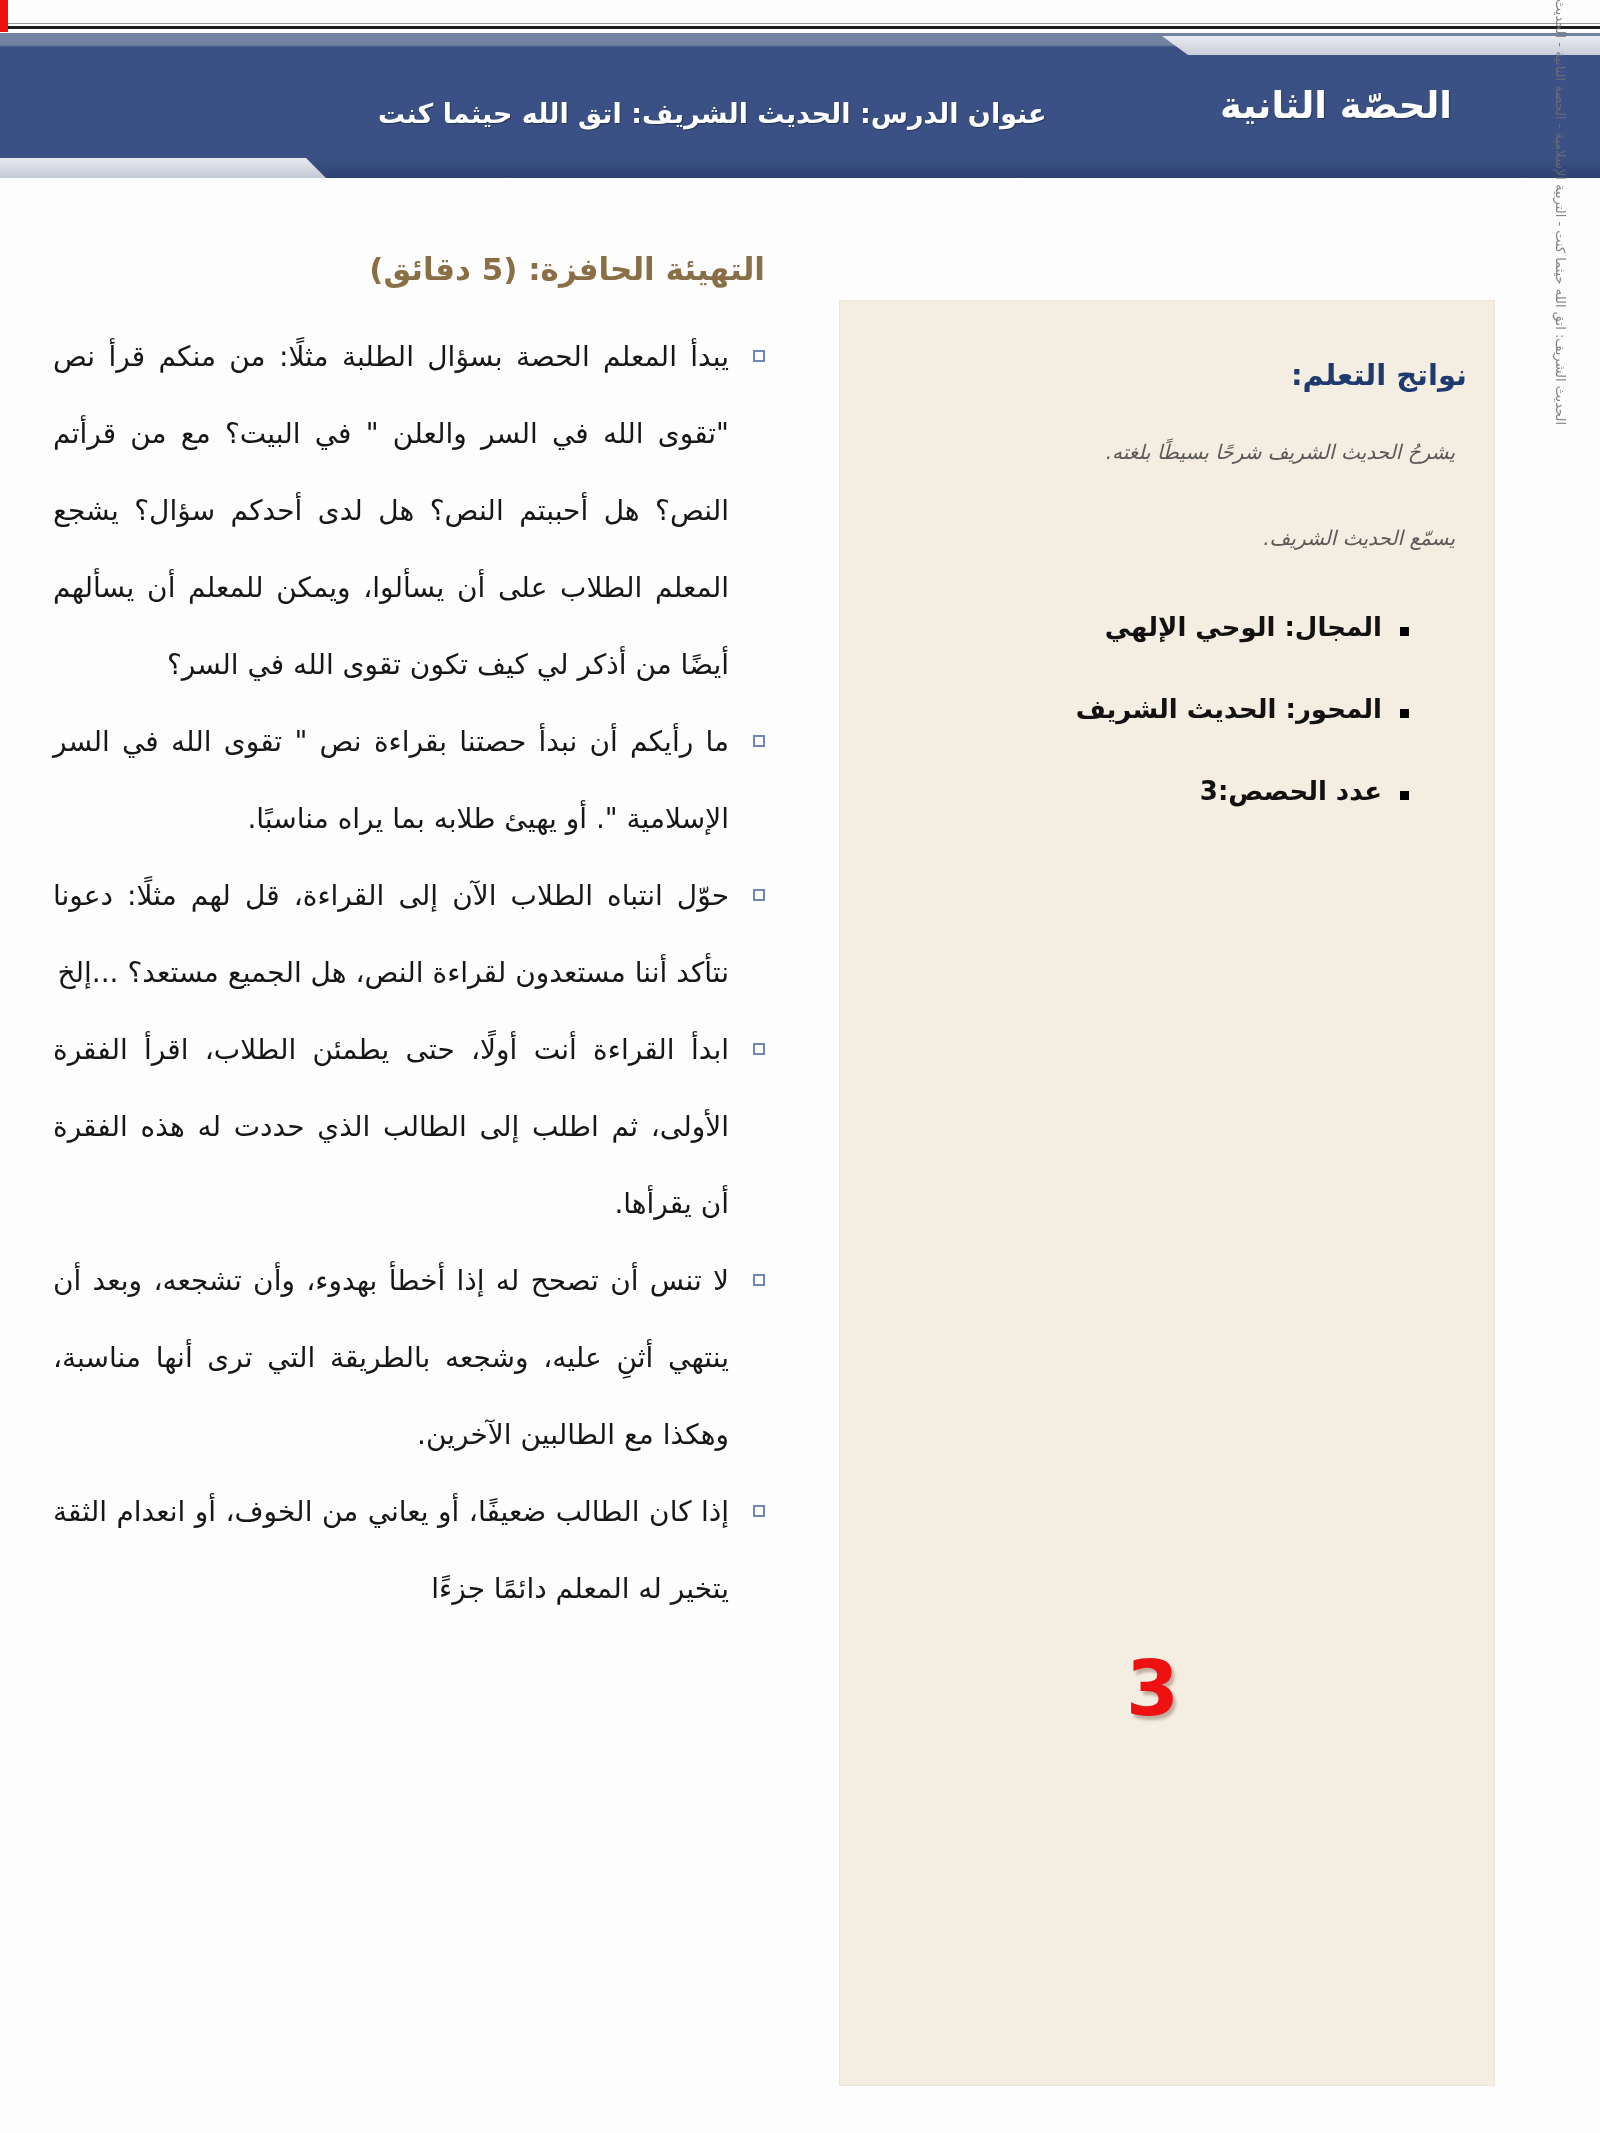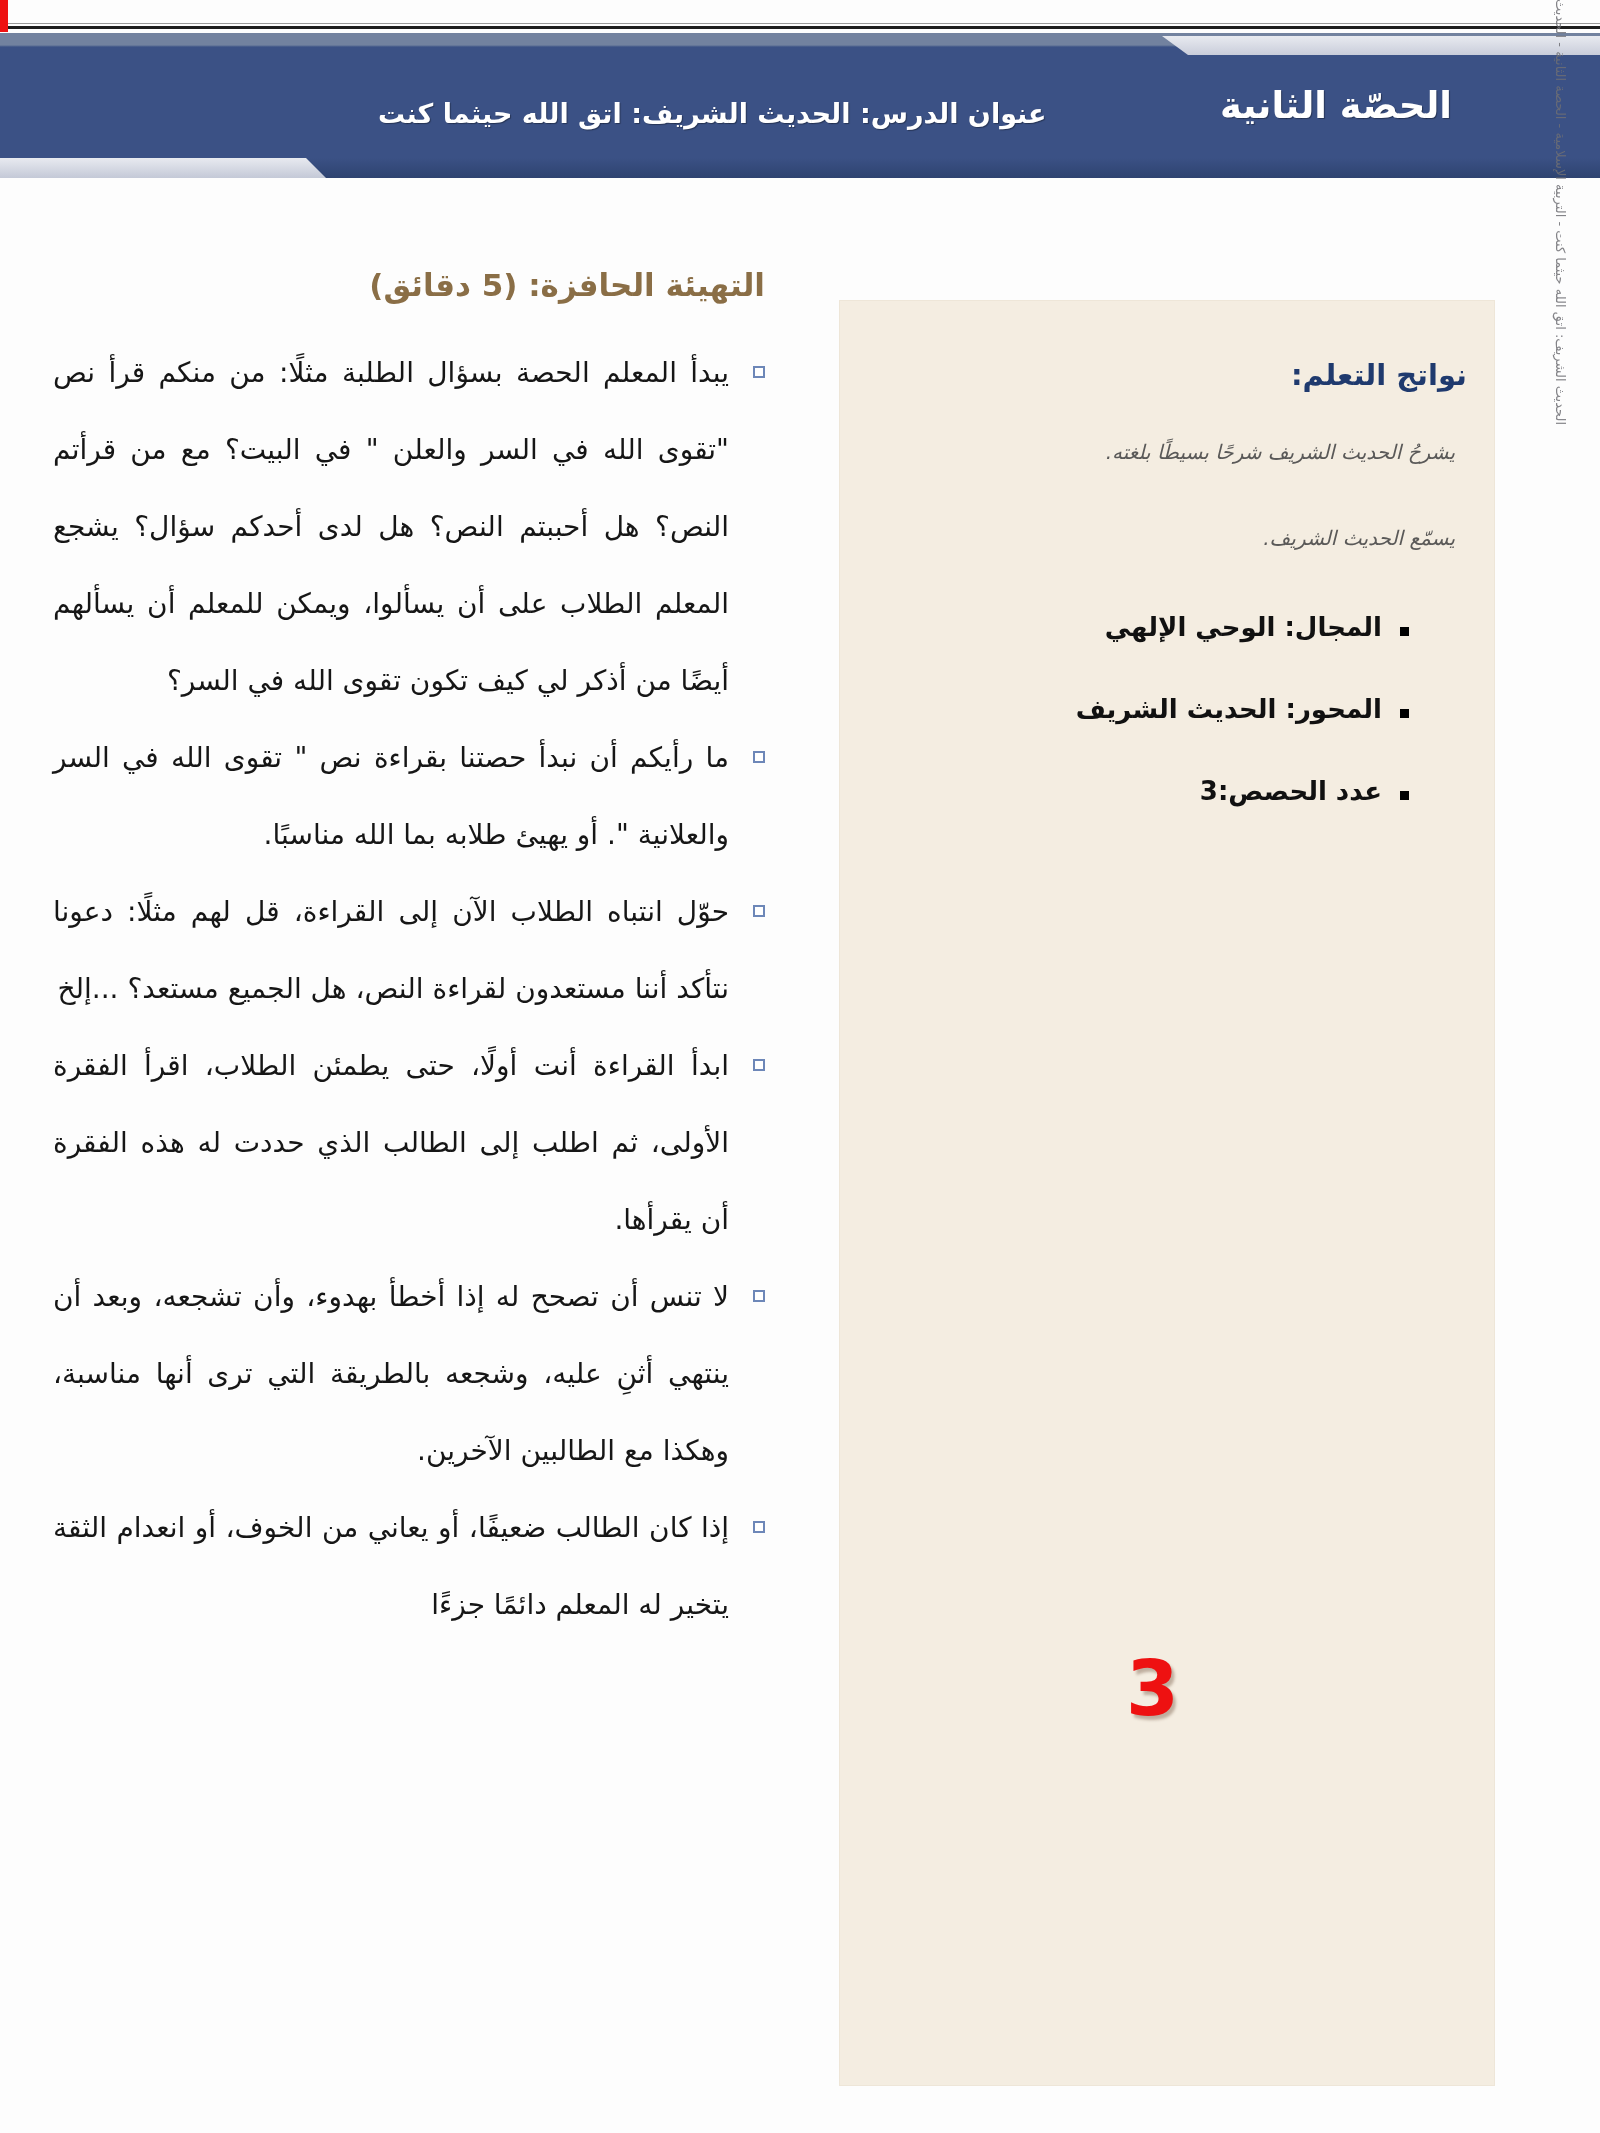--- a/index.html
+++ b/index.html
@@ -46,21 +46,21 @@
     color:#fff;font-size:37px;font-weight:bold;letter-spacing:0;
     text-shadow:1px 1px 1px rgba(0,0,0,.35);
   }
   .lesson-title{
     position:absolute;top:8px;left:378px;height:145px;display:flex;align-items:center;
     color:#fff;font-size:27px;font-weight:bold;direction:rtl;
     text-shadow:1px 1px 1px rgba(0,0,0,.35);
   }
   
   .main-col{
-    position:absolute;top:248px;right:835px;width:712px;
+    position:absolute;top:232px;right:835px;width:712px;
     color:var(--ink);
   }
   .section-heading{
     color:var(--brown);font-size:31px;font-weight:bold;line-height:2.4;
     text-align:right;
   }
   .sec1-heading{margin-bottom:12px;}
   .sec2-heading{margin-top:52px;margin-bottom:14px;}
   .li{display:flex;gap:24px;direction:rtl;}
   .sq-bullet{
@@ -120,21 +120,21 @@
 <div class="main-col">
 
   <div class="section-heading sec1-heading">التهيئة الحافزة: (5 دقائق)</div>
 
   <div class="li">
     <span class="sq-bullet"></span>
     <div class="li-text">يبدأ المعلم الحصة بسؤال الطلبة مثلًا: من منكم قرأ نص "تقوى الله في السر والعلن " في البيت؟ مع من قرأتم النص؟ هل أحببتم النص؟ هل لدى أحدكم سؤال؟ يشجع المعلم الطلاب على أن يسألوا، ويمكن للمعلم أن يسألهم أيضًا من أذكر لي كيف تكون تقوى الله في السر؟</div>
   </div>
   <div class="li">
     <span class="sq-bullet"></span>
-    <div class="li-text">ما رأيكم أن نبدأ حصتنا بقراءة نص " تقوى الله في السر والعلانية ". أو يهيئ طلابه بما الله مناسبًا.</div>
+    <div class="li-text">ما رأيكم أن نبدأ حصتنا بقراءة نص " تقوى الله في السر الإسلامية ". أو يهيئ طلابه بما يراه مناسبًا.</div>
   </div>
 
 
   <div class="li">
     <span class="sq-bullet"></span>
     <div class="li-text">حوّل انتباه الطلاب الآن إلى القراءة، قل لهم مثلًا: دعونا نتأكد أننا مستعدون لقراءة النص، هل الجميع مستعد؟ ...إلخ</div>
   </div>
   <div class="li">
     <span class="sq-bullet"></span>
     <div class="li-text">ابدأ القراءة أنت أولًا، حتى يطمئن الطلاب، اقرأ الفقرة الأولى، ثم اطلب إلى الطالب الذي حددت له هذه الفقرة أن يقرأها.</div>

